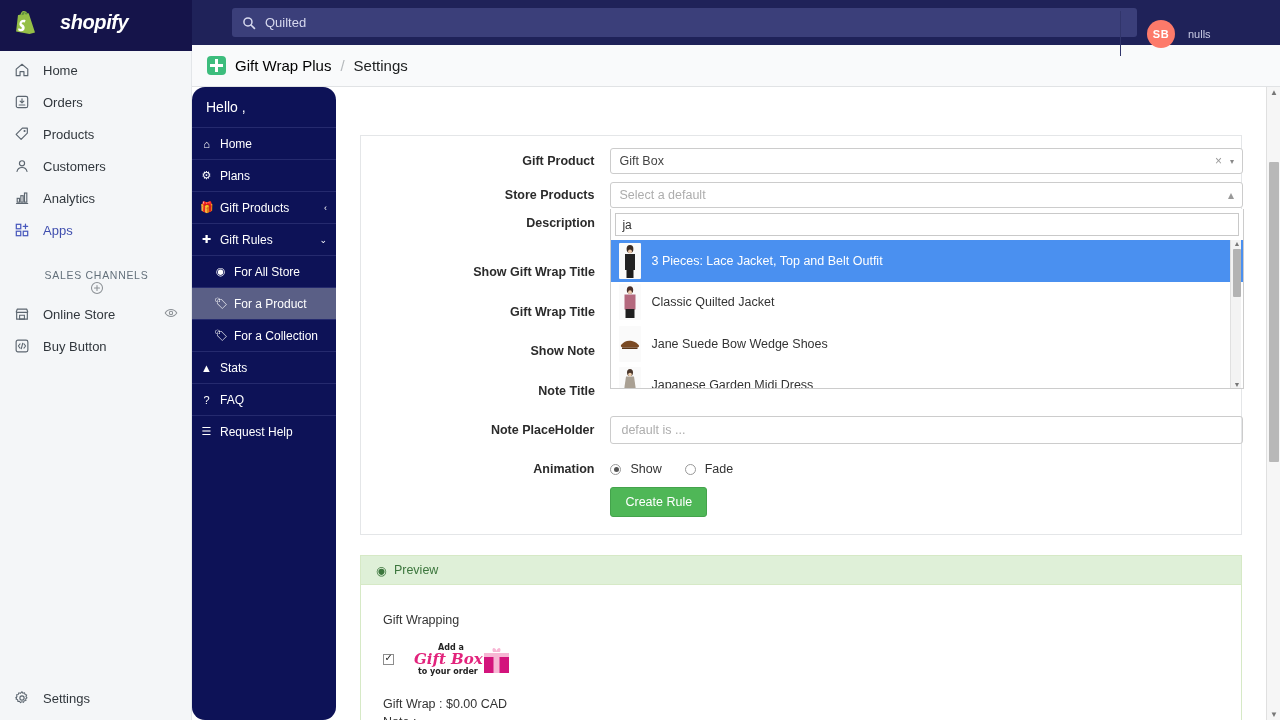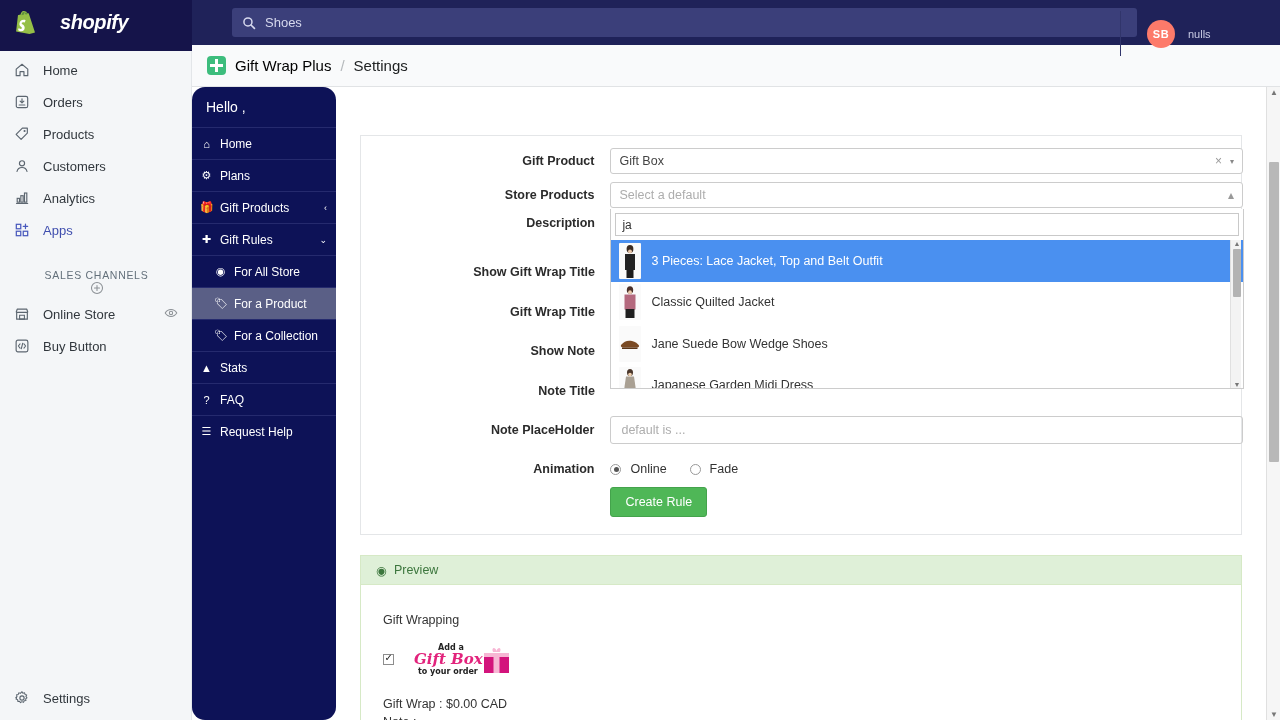--- a/index.html
+++ b/index.html
@@ -247,21 +247,21 @@
         <path d="M13.5 2.4c-.1 0-.2.1-.3.1-.1-.4-.3-.9-.5-1.4-.8.1-1.5.9-1.9 1.9l1.6.5c.4-.3.8-.6 1.1-1.1zM9.6.9c-.2 0-.4.1-.6.2C8.3 1.8 7.7 3 7.4 4.2l2.6-.8c.2-1 .5-1.9.9-2.4-.4 0-.9-.1-1.3-.1z" fill="#5E8E3E"></path>
         <path d="M11.5 9.4l-.8 2.3s-.7-.4-1.6-.4c-1.3 0-1.4.8-1.4 1 0 1.1 3 1.6 3 4.4 0 2.2-1.4 3.6-3.2 3.6-2.2 0-3.4-1.4-3.4-1.4l.6-2s1.2 1 2.2 1c.7 0 1-.5 1-.9 0-1.5-2.5-1.6-2.5-4.1 0-2.1 1.5-4.2 4.5-4.2 1.2 0 1.6.3 1.6.3z" fill="#FFF"></path>
       </svg>
       <span class="logo-word">shopify</span>
     </div>
     <div class="search-wrap">
       <svg width="14" height="14" viewBox="0 0 16 16">
         <circle cx="6.8" cy="6.8" r="4.6" fill="none" stroke="#d7d9ee" stroke-width="1.7"></circle>
         <line x1="10.3" y1="10.3" x2="14.2" y2="14.2" stroke="#d7d9ee" stroke-width="1.9" stroke-linecap="round"></line>
       </svg>
-      <span class="search-text">Shoes</span>
+      <span class="search-text">Quilted</span>
     </div>
     <div class="user-zone">
       <div class="avatar">SB</div>
       <span class="user-name">nulls</span>
     </div>
   </div>
 
   <div class="shopnav">
 
     <div class="nav-item">
@@ -513,21 +513,21 @@
             <span>default is ...</span>
           </div>
         </div>
       </div>
 
       <div class="frow" style="top:316px;">
         <div class="flabel">Animation</div>
         <div class="fctl">
           <div class="radios">
             <span class="radio on"></span>
-            <span>Online</span>
+            <span>Show</span>
             <span class="gap"></span>
             <span class="radio"></span>
             <span>Fade</span>
           </div>
         </div>
       </div>
 
       <div class="frow" style="top:346px; height:40px;">
         <div class="flabel"></div>
         <div class="fctl">

